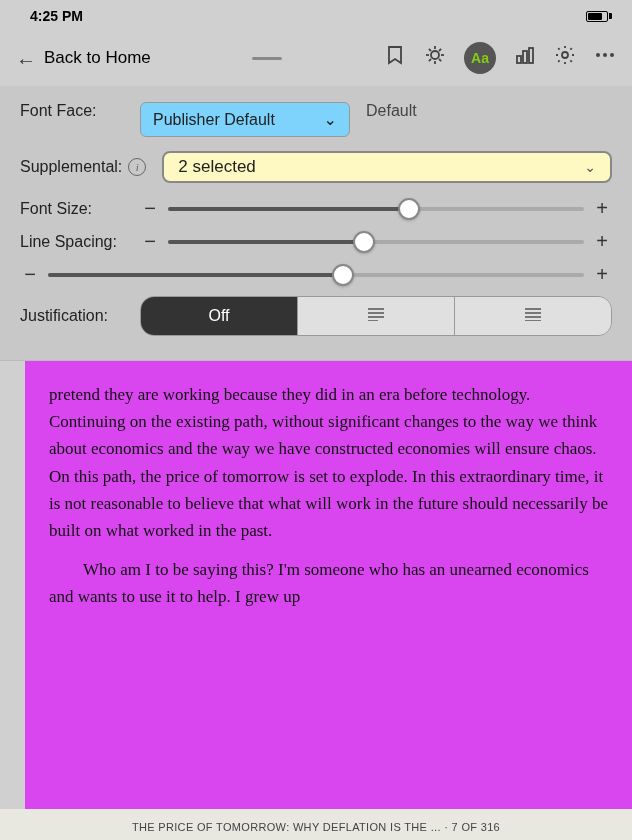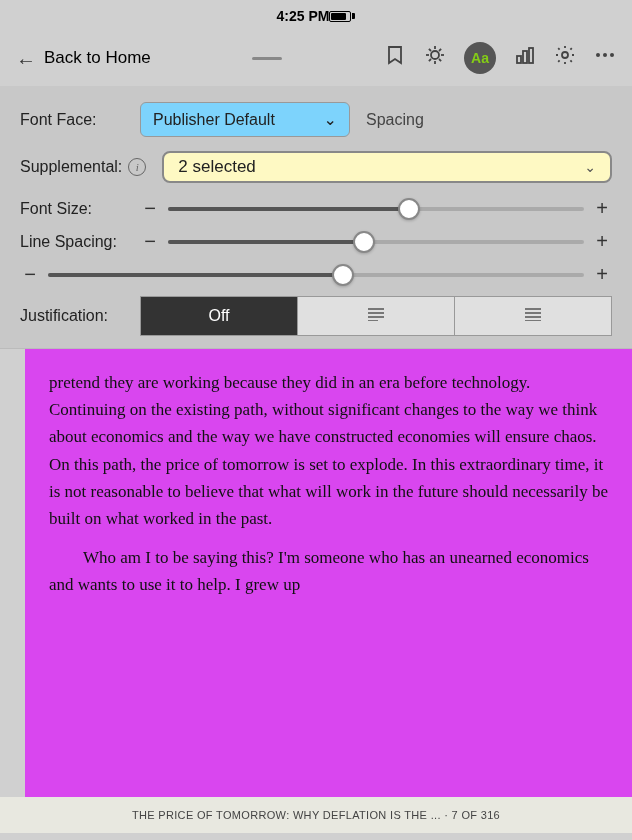--- a/index.html
+++ b/index.html
@@ -9,23 +9,23 @@
       height: 840px;
       font-family: -apple-system, 'Helvetica Neue', Arial, sans-serif;
       background: #d0d0d0;
       overflow: hidden;
       position: relative;
     }
 
     
     .status-bar {
       display: flex;
-      justify-content: center;
-      align-items: center;
-      padding: 6px 20px 4px 20px;
+      justify-content: space-between;
+      align-items: center;
+      padding: 6px 20px 4px 30px;
       background: #d0d0d0;
       height: 30px;
     }
     .status-time {
       font-size: 14px;
       font-weight: 600;
       color: #000;
     }
     .status-icons {
       display: flex;
@@ -145,21 +145,21 @@
       font-size: 11px;
       color: #666;
       cursor: pointer;
       font-style: italic;
       font-family: Georgia, serif;
     }
 
     
     .font-face-row {
       display: flex;
-      align-items: center;
+      align-items: flex-start;
       margin-bottom: 14px;
     }
     .font-face-dropdown {
       display: flex;
       align-items: center;
       justify-content: space-between;
       width: 210px;
       padding: 7px 12px;
       border: 1.5px solid #999;
       border-radius: 6px;
@@ -237,27 +237,27 @@
       background: #fff;
       border: 2px solid #888;
       border-radius: 50%;
       box-shadow: 0 1px 3px rgba(0,0,0,0.2);
     }
 
     
     .justification-row {
       display: flex;
       align-items: center;
-      margin-bottom: 0;
+      margin-bottom: 12px;
     }
     .justify-buttons {
       display: flex;
       flex: 1;
       border: 1px solid #999;
-      border-radius: 0;
+      border-radius: 14px;
       overflow: hidden;
       align-items: flex-end;
     }
     .justify-btn {
       flex: 1;
       padding: 10px 0;
       text-align: center;
       font-size: 16px;
       cursor: pointer;
       border: none;
@@ -385,21 +385,21 @@
 </div>
 
 <div class="settings-panel">
 
   <div class="font-face-row">
     <span class="setting-label">Font Face:</span>
     <div class="font-face-dropdown">
       <span>Publisher Default</span>
       <span>⌄</span>
     </div>
-    <button class="advanced-btn">Spacing</button>
+    <button class="advanced-btn">Default</button>
   </div>
 
   <div class="setting-row">
     <div class="setting-label-with-info">
       <span>Supplemental:</span>
       <div class="info-icon">i</div>
     </div>
     <div class="supplemental-dropdown">
       <span>2 selected</span>
       <span class="dropdown-chevron">⌄</span>

